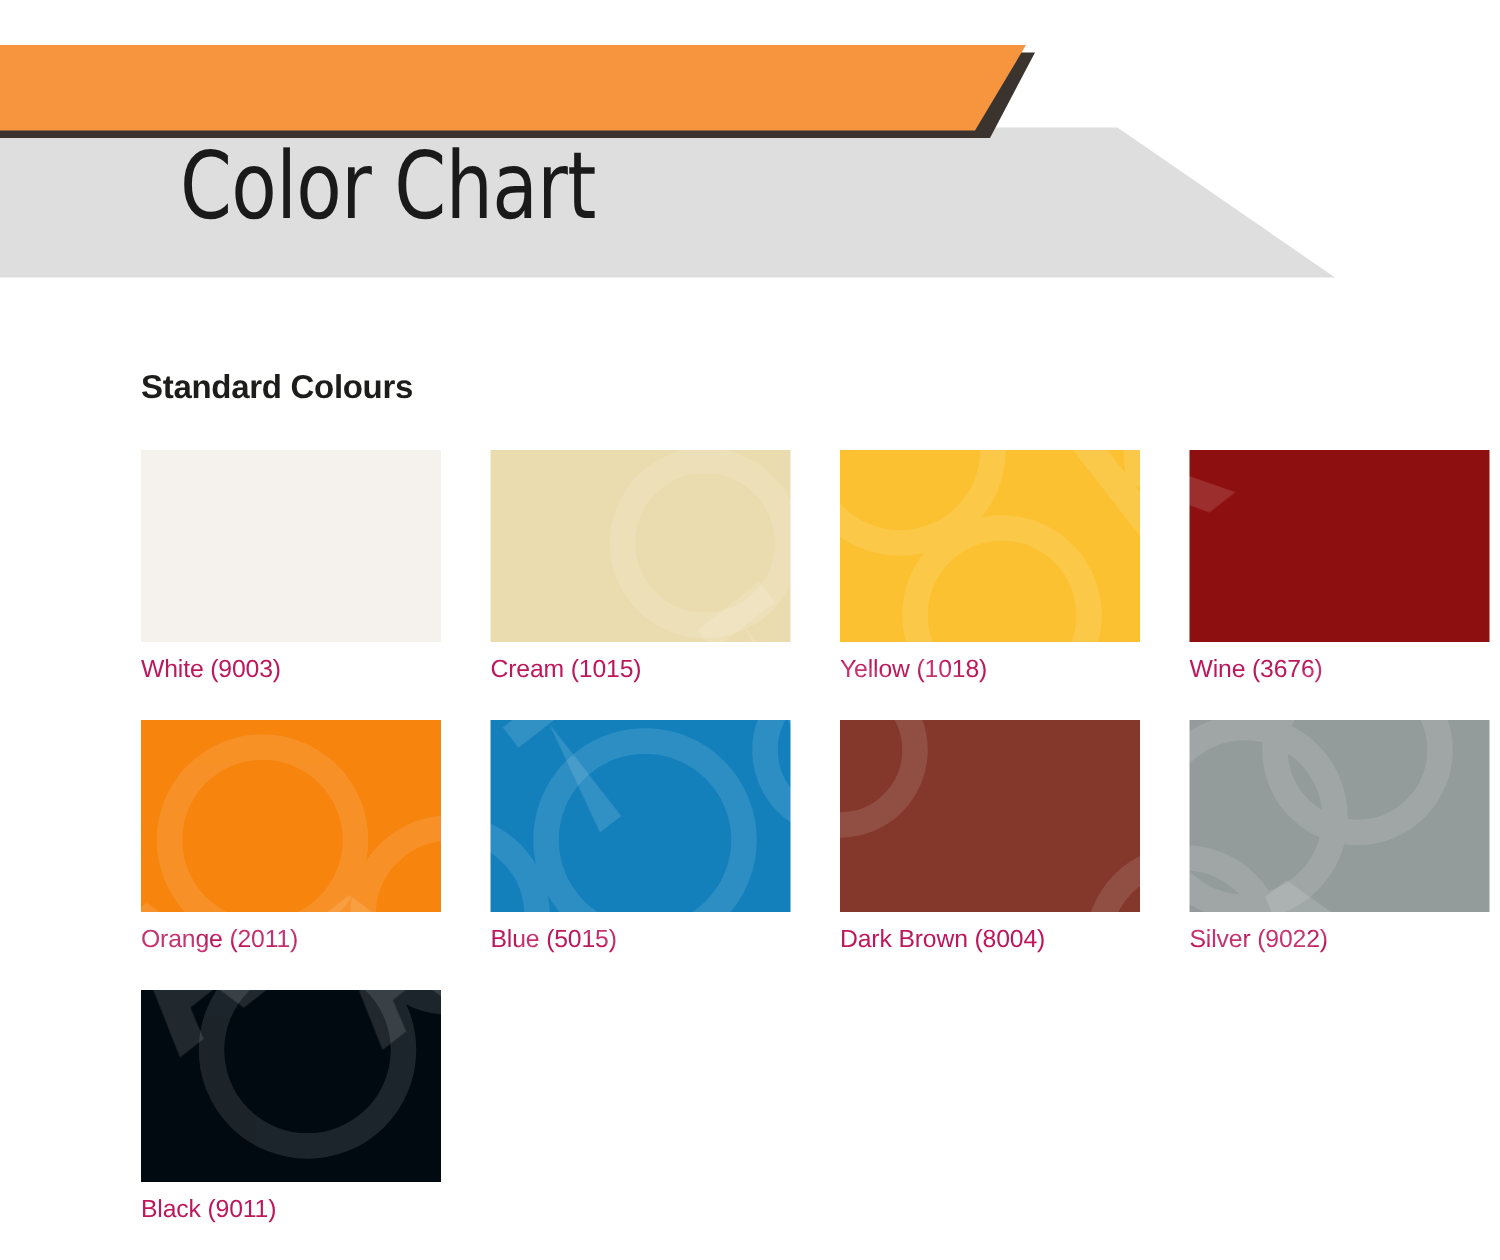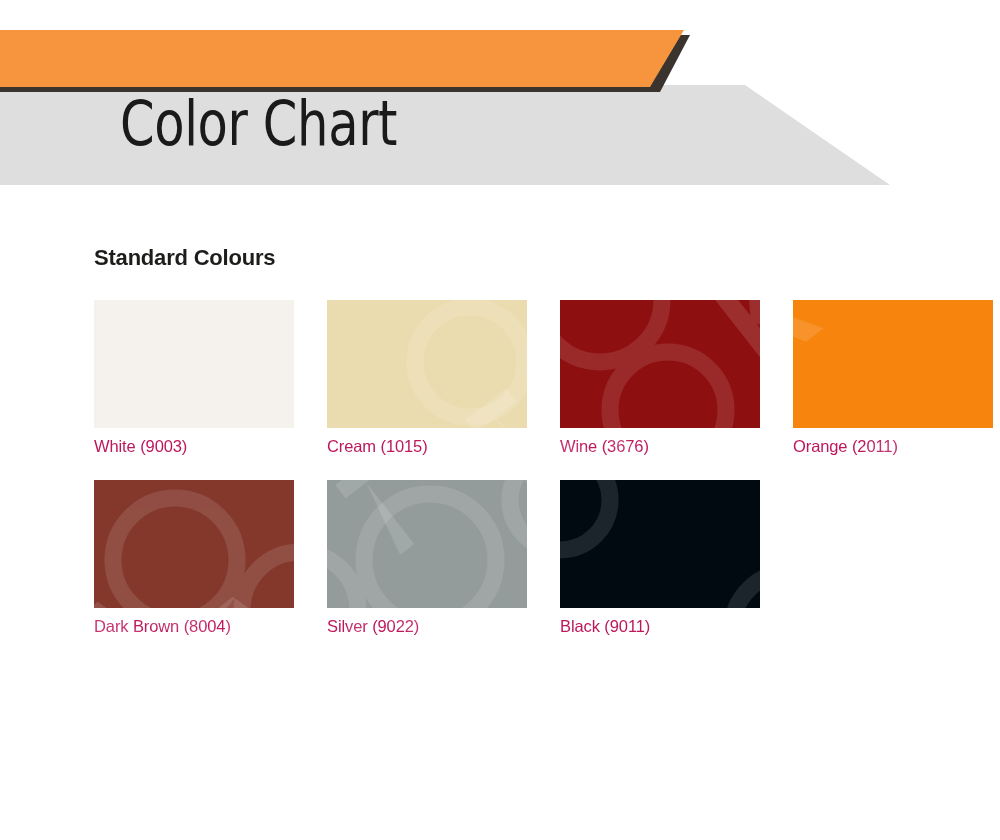--- a/index.html
+++ b/index.html
@@ -133,33 +133,41 @@
     <div class="swatch-cell">
       <div class="swatch-chip" style="background:#F5F1ED;"></div>
       <div class="swatch-label">White (9003)</div>
     </div>
 
     <div class="swatch-cell">
       <div class="swatch-chip" style="background:#EBDCAF;"></div>
       <div class="swatch-label">Cream (1015)</div>
     </div>
 
+    <div class="swatch-cell">
+      <div class="swatch-chip" style="background:#FBC130;"></div>
+      <div class="swatch-label">Yellow (1018)</div>
+    </div>
 
 
 
     <div class="swatch-cell">
       <div class="swatch-chip" style="background:#8E0F0F;"></div>
       <div class="swatch-label">Wine (3676)</div>
     </div>
 
     <div class="swatch-cell">
       <div class="swatch-chip" style="background:#F7840C;"></div>
       <div class="swatch-label">Orange (2011)</div>
     </div>
 
+    <div class="swatch-cell">
+      <div class="swatch-chip" style="background:#1380BC;"></div>
+      <div class="swatch-label">Blue (5015)</div>
+    </div>
 
     <div class="swatch-cell">
       <div class="swatch-chip" style="background:#84382C;"></div>
       <div class="swatch-label">Dark Brown (8004)</div>
     </div>
 
     <div class="swatch-cell">
       <div class="swatch-chip" style="background:#949B9B;"></div>
       <div class="swatch-label">Silver (9022)</div>
     </div>

